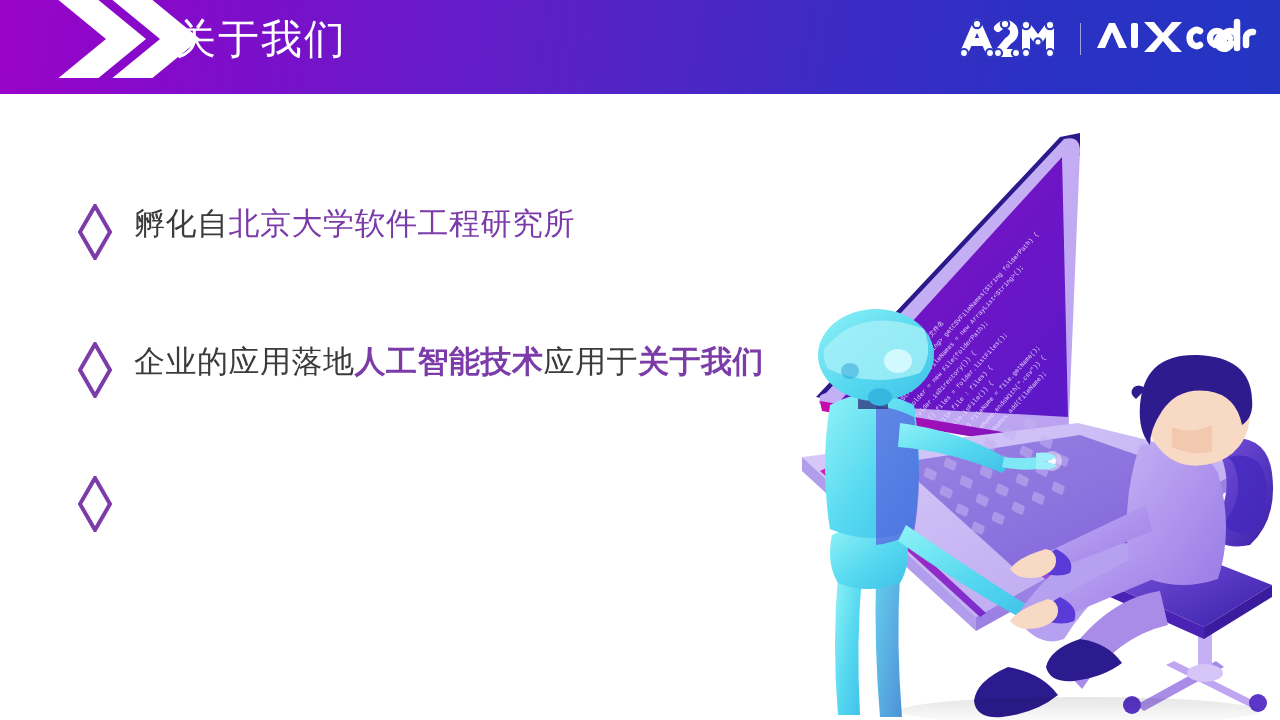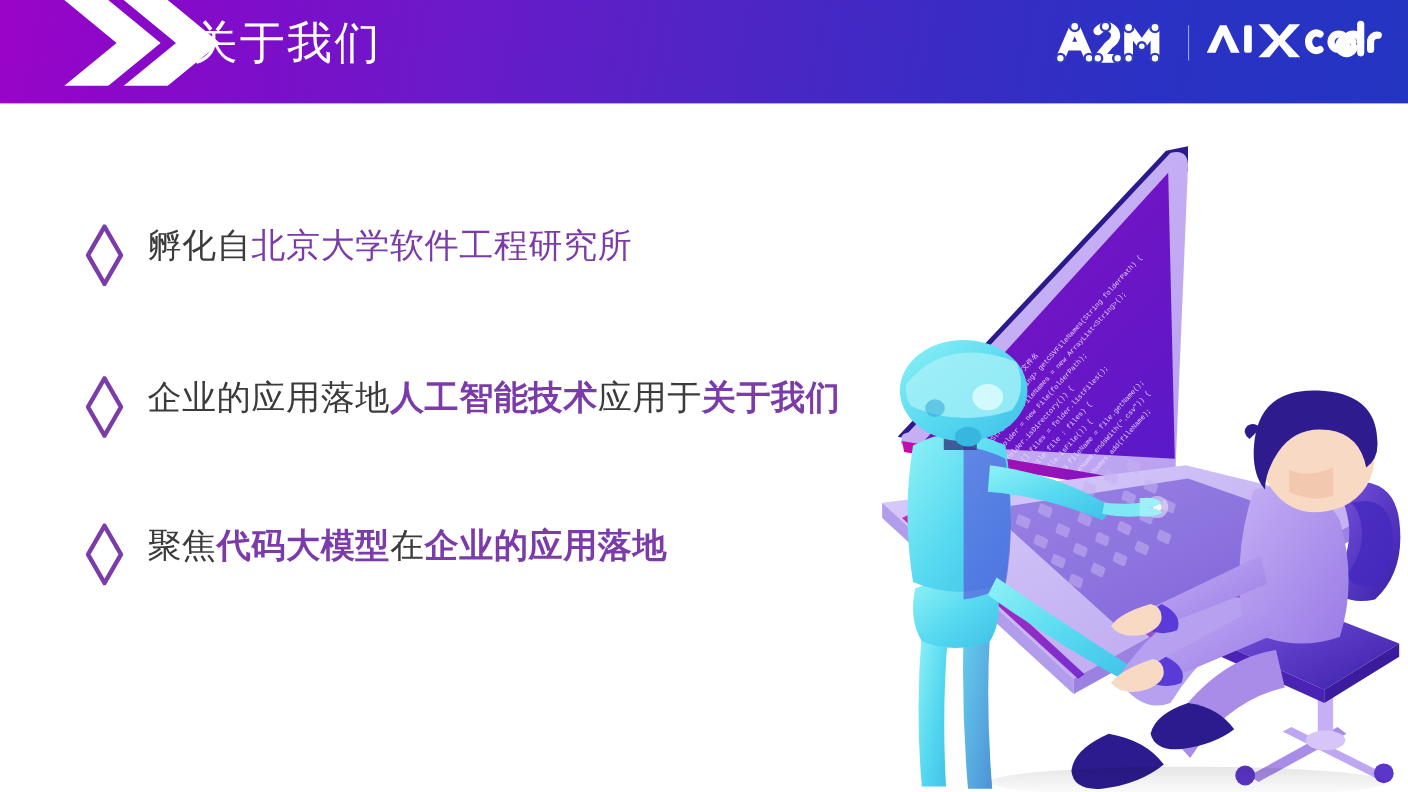--- a/index.html
+++ b/index.html
@@ -135,21 +135,20 @@
       </span>
       <span class="txt"><span>企业的应用落地</span><span class="hl">人工智能技术</span><span>应用于</span><span class="hl">关于我们</span></span>
     </div>
 
     <div class="bullet b3">
       <span class="dia">
         <svg width="34" height="56" viewBox="0 0 34 56" aria-hidden="true">
           <polygon points="17,2 32,28 17,54 2,28" fill="none" stroke="#7B3CA9" stroke-width="4"></polygon>
         </svg>
       </span>
-      <span class="txt"><span>聚焦</span><span class="hl">代码大模型</span><span>在</span><span class="hl">企业的应用落地</span></span>
     </div>
   </div>
 
   <div class="art">
     <svg width="500" height="615" viewBox="0 0 500 615" aria-hidden="true">
       <defs>
         <linearGradient id="gScreen" x1="0" y1="0" x2="1" y2="1">
           <stop offset="0%" stop-color="#C209B0"></stop>
           <stop offset="22%" stop-color="#7A12C4"></stop>
           <stop offset="100%" stop-color="#5A19C8"></stop>

